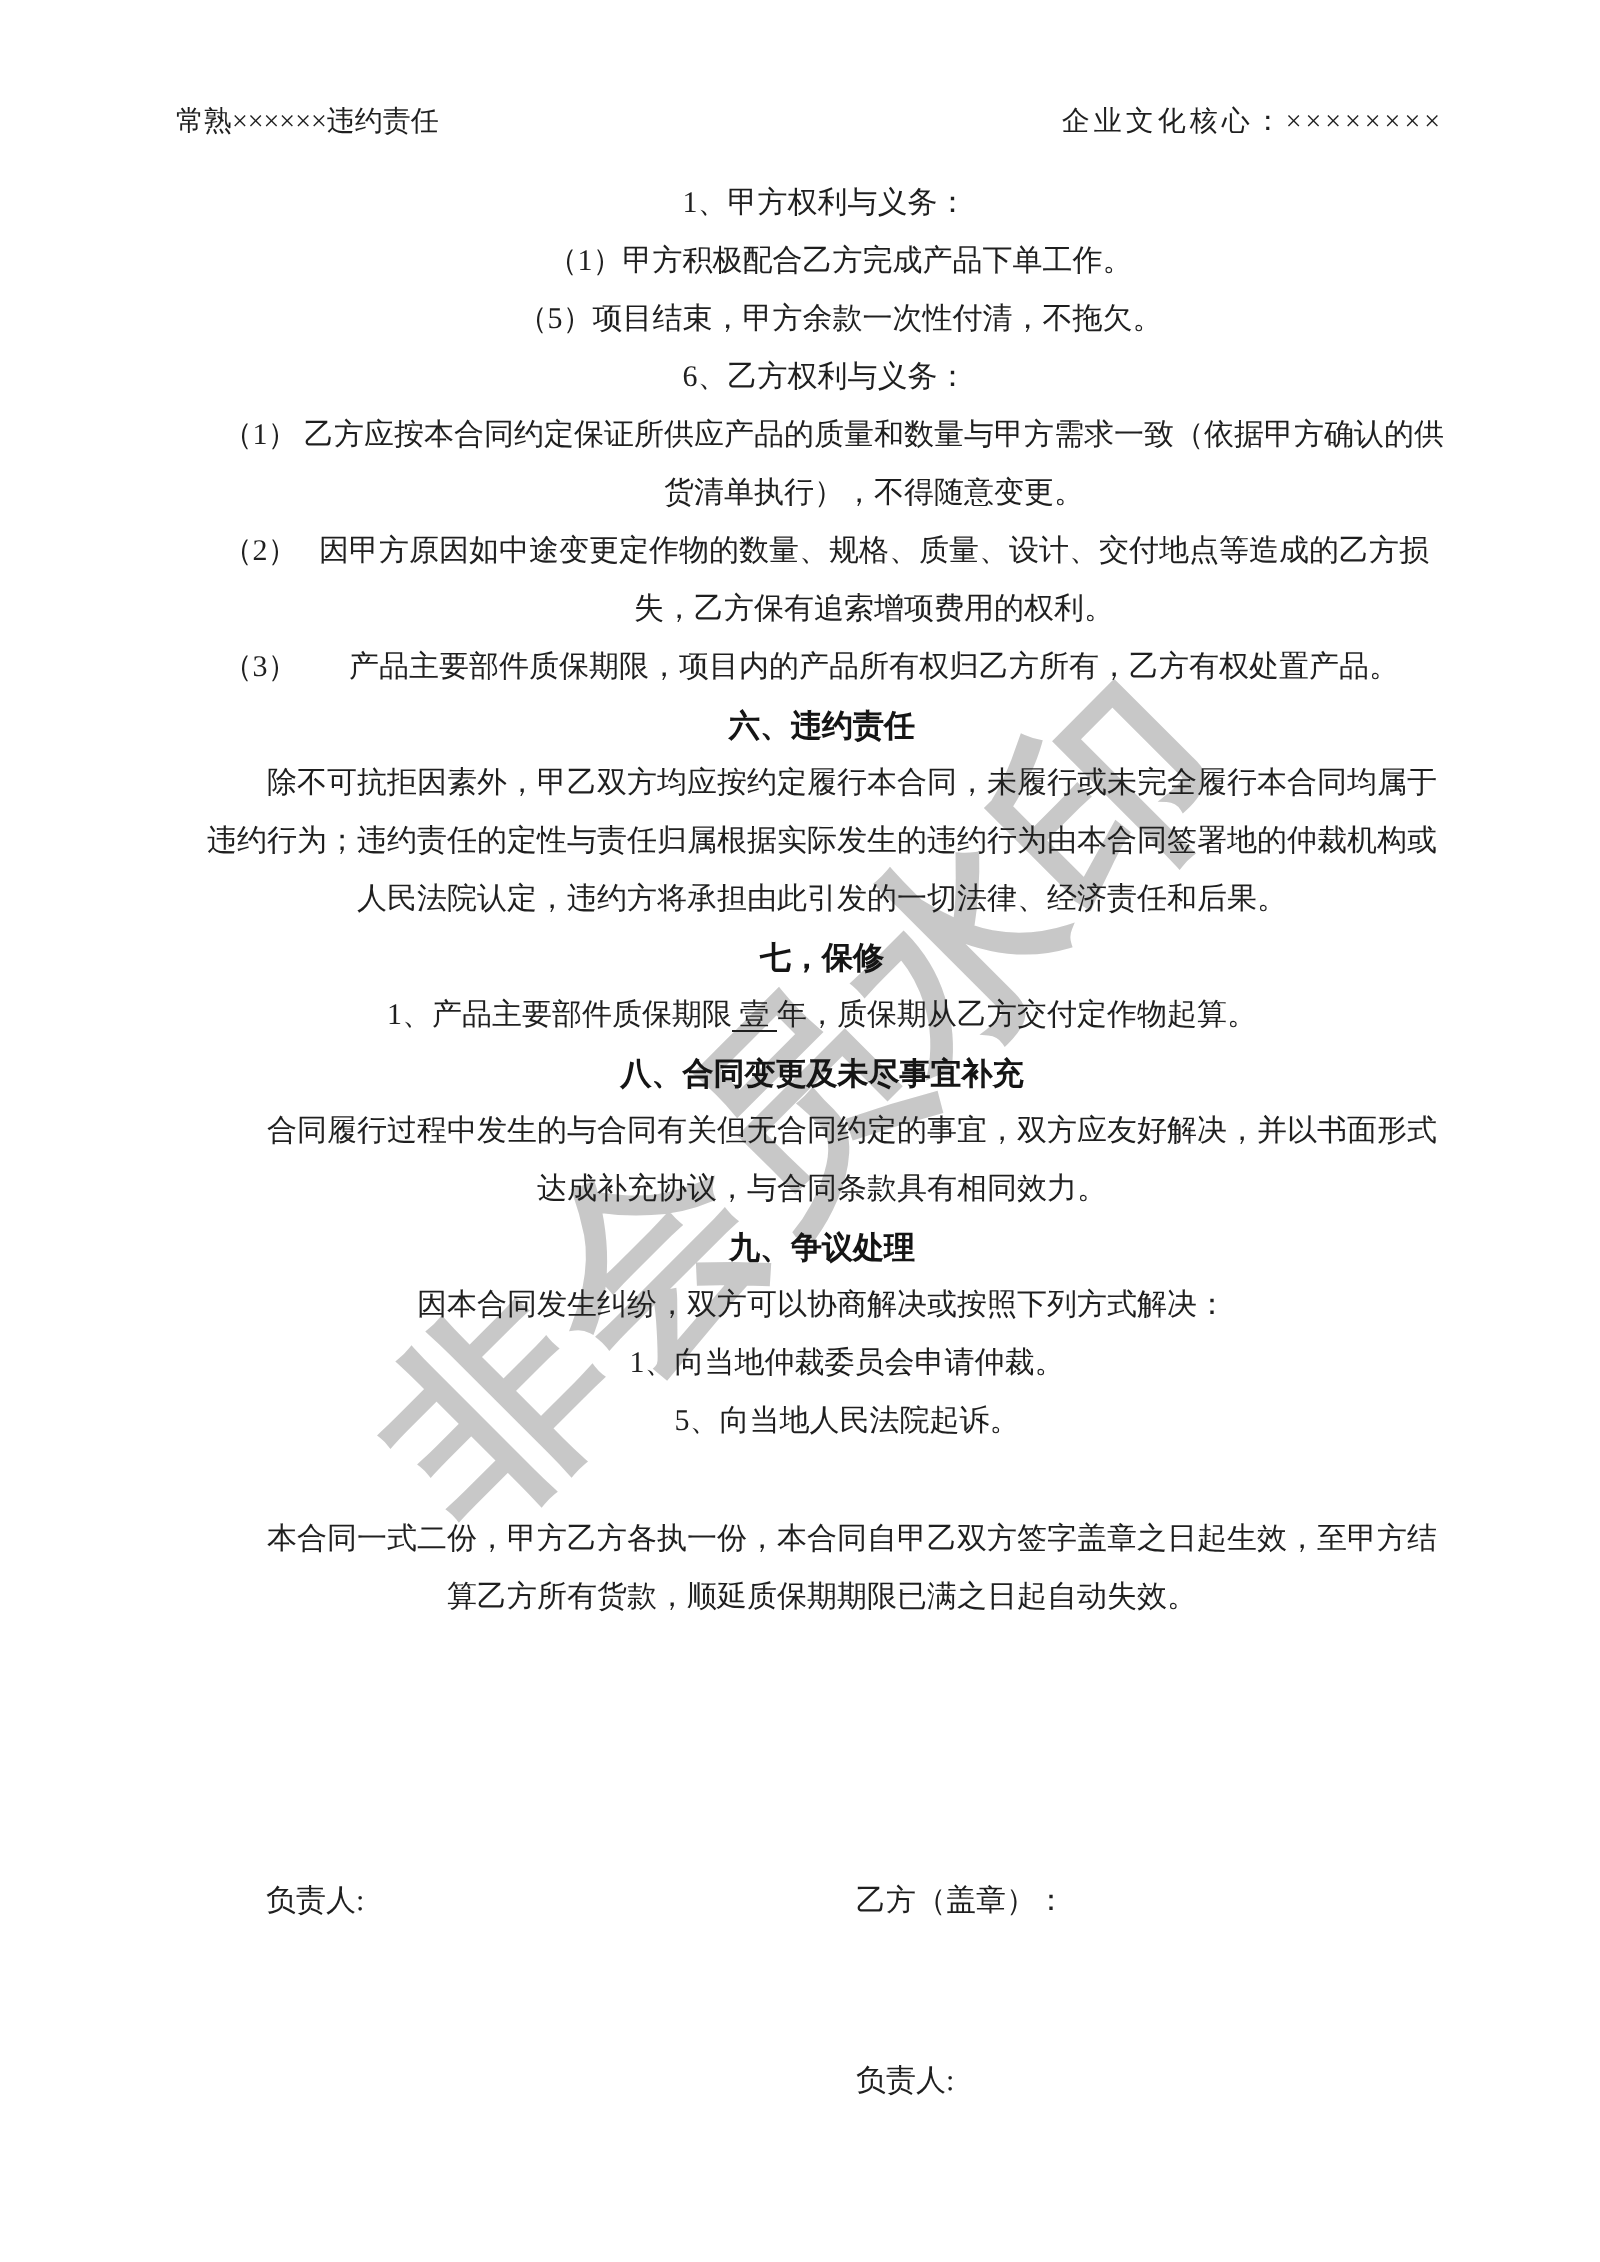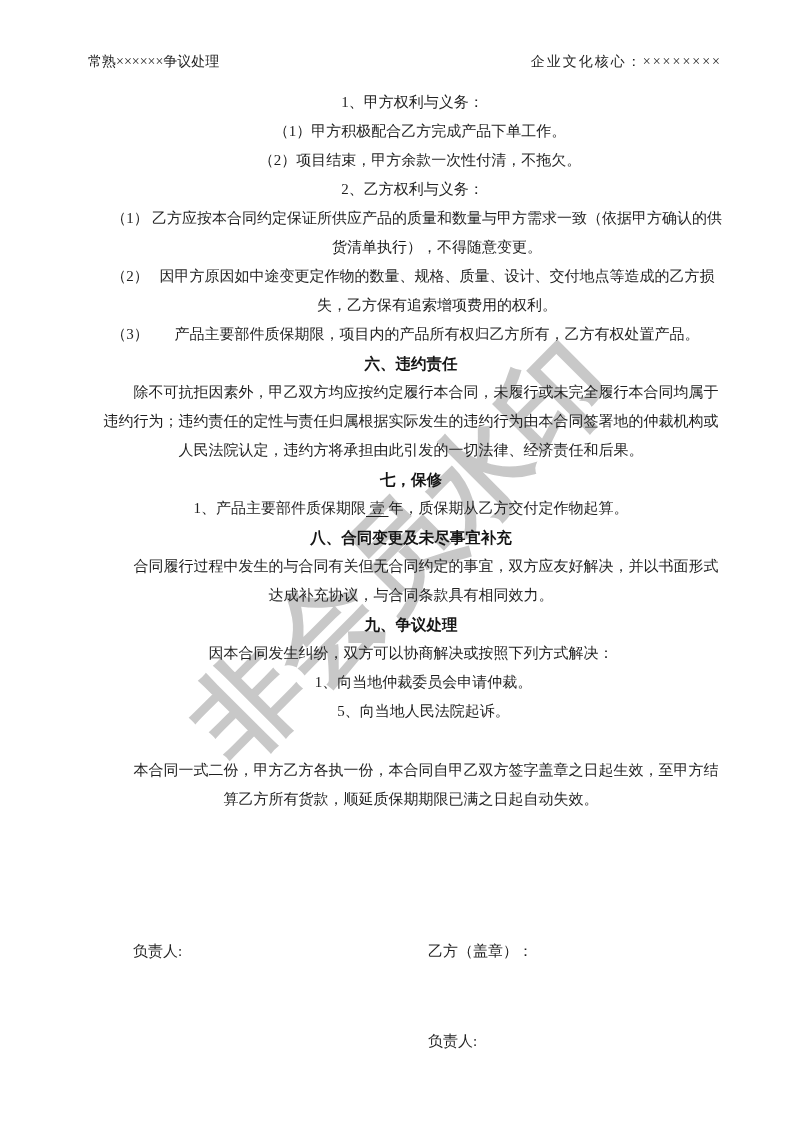--- a/index.html
+++ b/index.html
@@ -46,31 +46,31 @@
 </head>
 <body>
 
 <div class="page">
 
   <div class="watermark">非会员水印</div>
 
   <div class="content">
 
     <div class="header">
-      <span class="header-company">常熟××××××争议处理</span>
+      <span class="header-company">常熟××××××违约责任</span>
       <span class="header-culture">企业文化核心：××××××××</span>
     </div>
 
     <div class="body">
 
       <div class="h-num">1、甲方权利与义务：</div>
       <div class="item">（1）甲方积极配合乙方完成产品下单工作。</div>
-      <div class="item">（2）项目结束，甲方余款一次性付清，不拖欠。</div>
+      <div class="item">（5）项目结束，甲方余款一次性付清，不拖欠。</div>
 
-      <div class="h-num">2、乙方权利与义务：</div>
+      <div class="h-num">6、乙方权利与义务：</div>
 
       <div class="item2">
         <span class="marker">（1）</span>
         <span class="txt">乙方应按本合同约定保证所供应产品的质量和数量与甲方需求一致（依据甲方确认的供货清单执行），不得随意变更。</span>
       </div>
       <div class="item2">
         <span class="marker">（2）</span>
         <span class="txt">因甲方原因如中途变更定作物的数量、规格、质量、设计、交付地点等造成的乙方损失，乙方保有追索增项费用的权利。</span>
       </div>
       <div class="item2">

